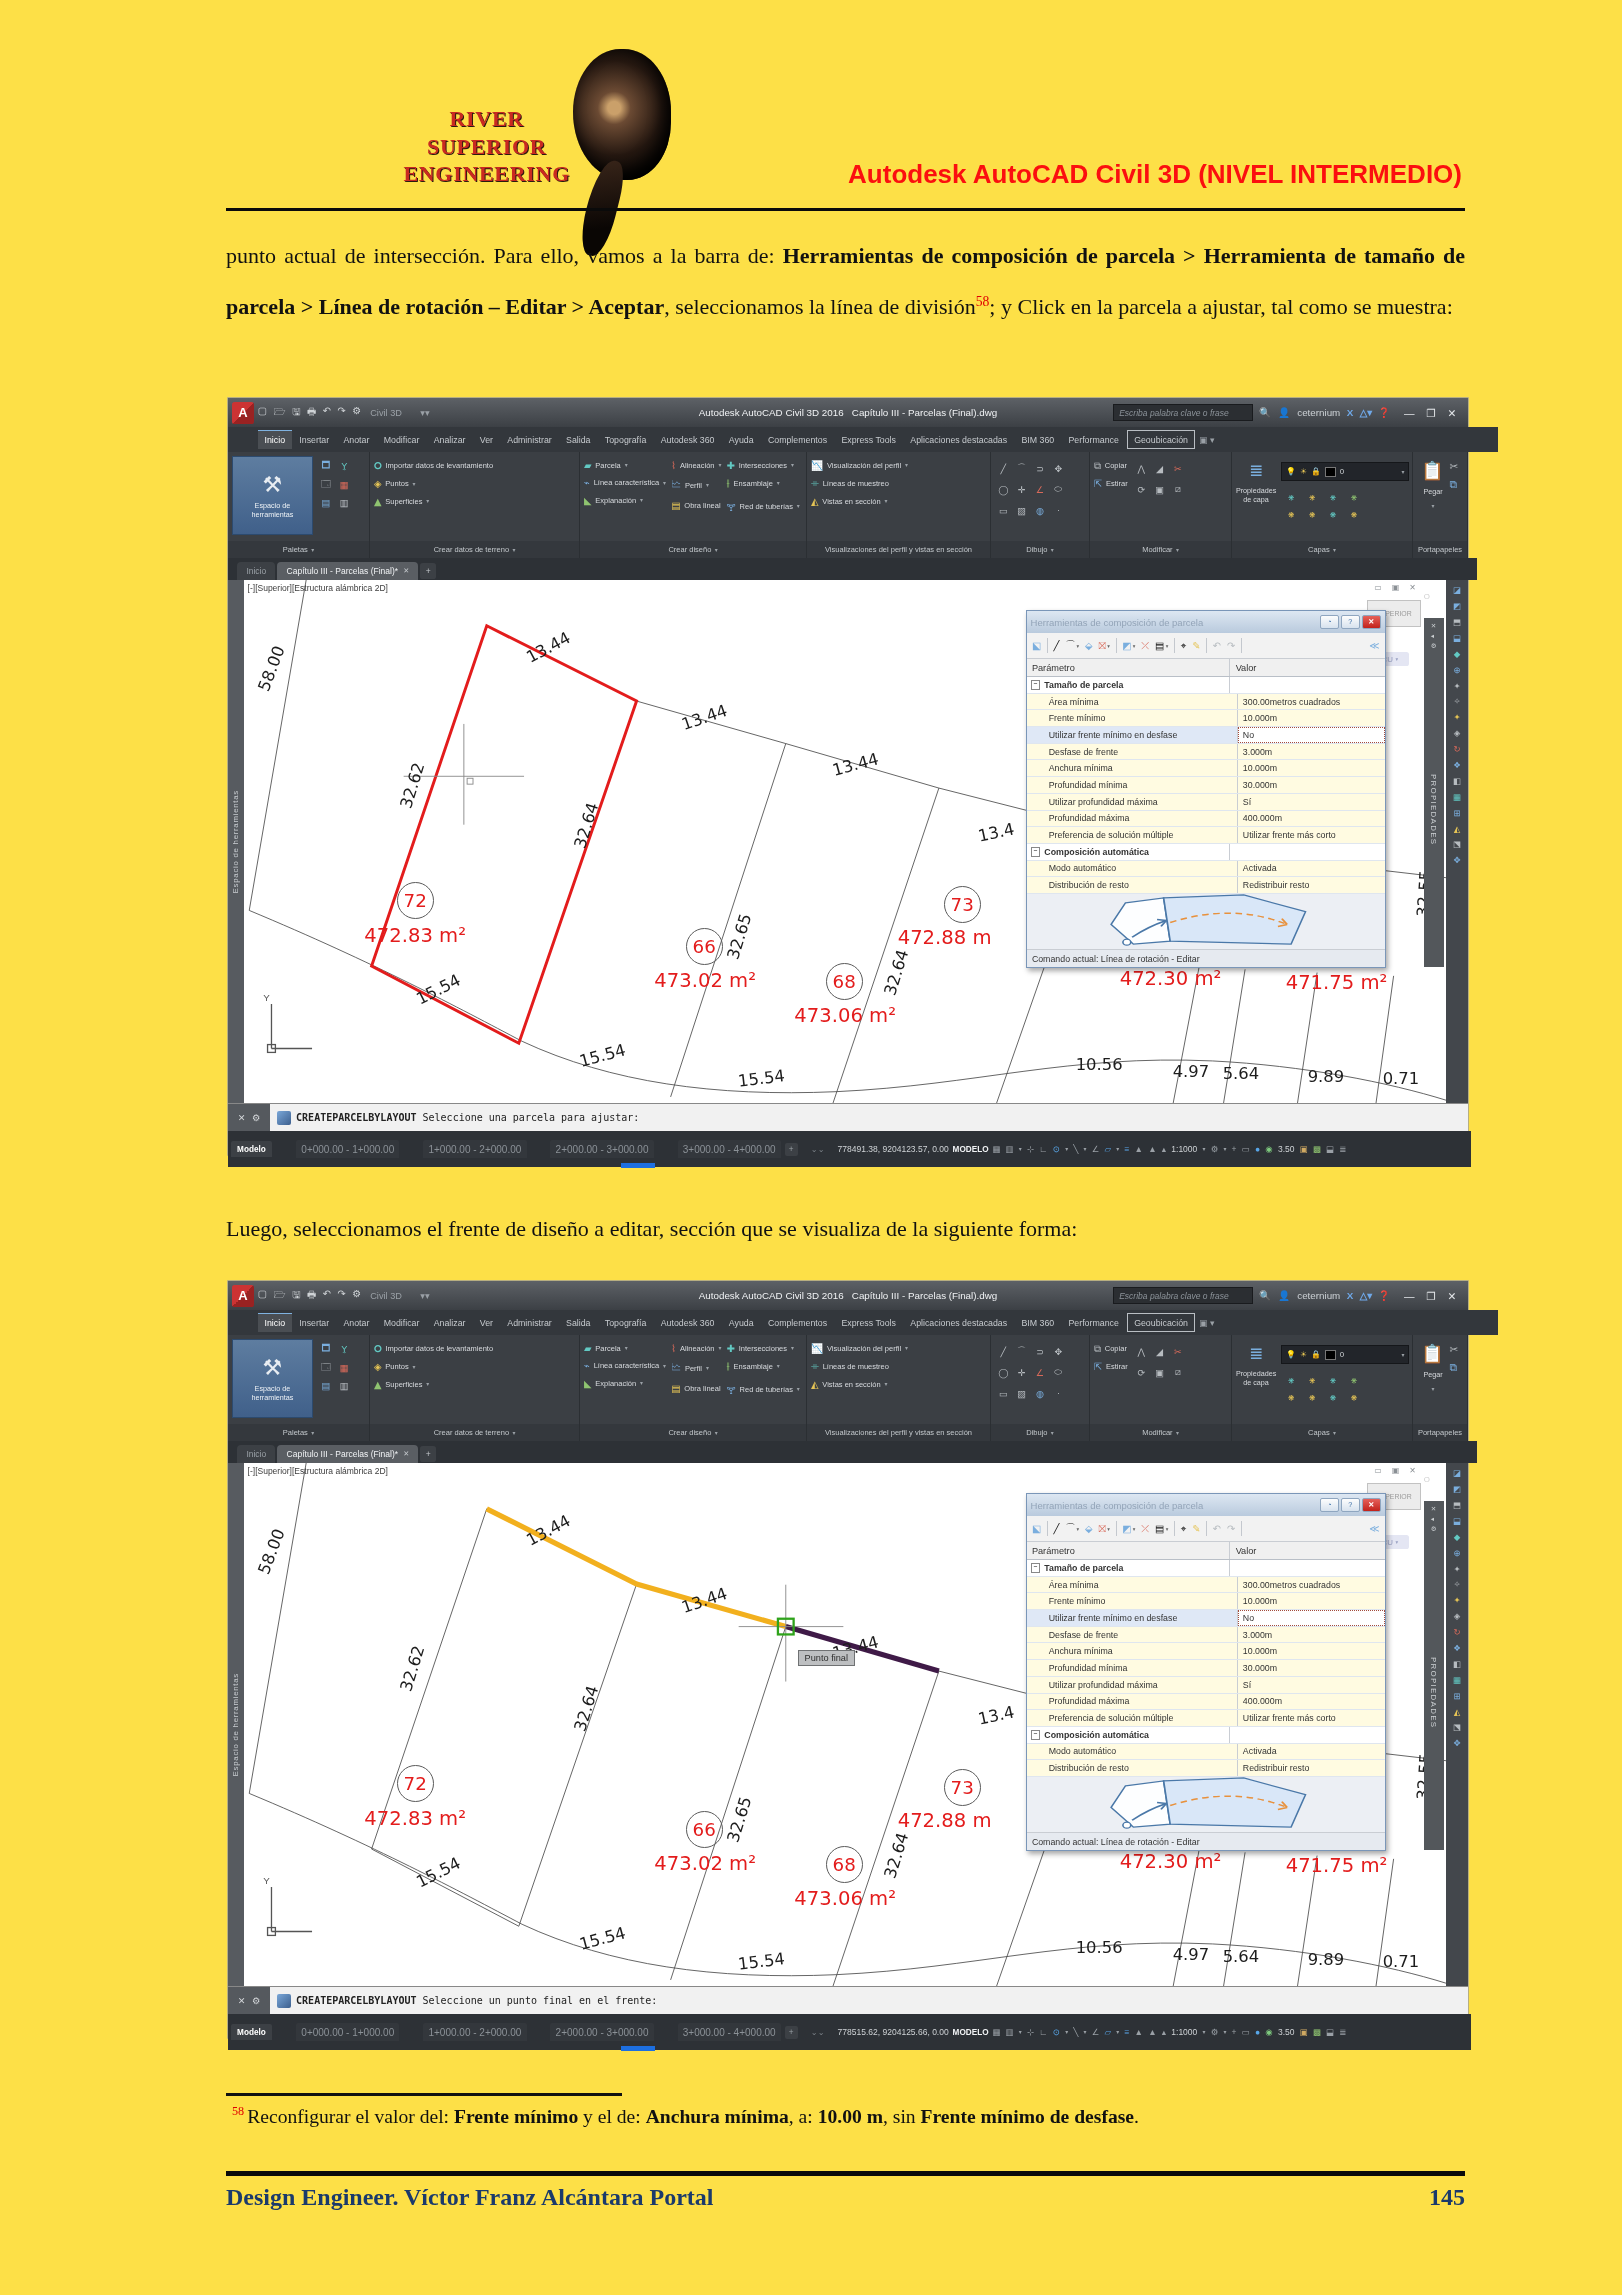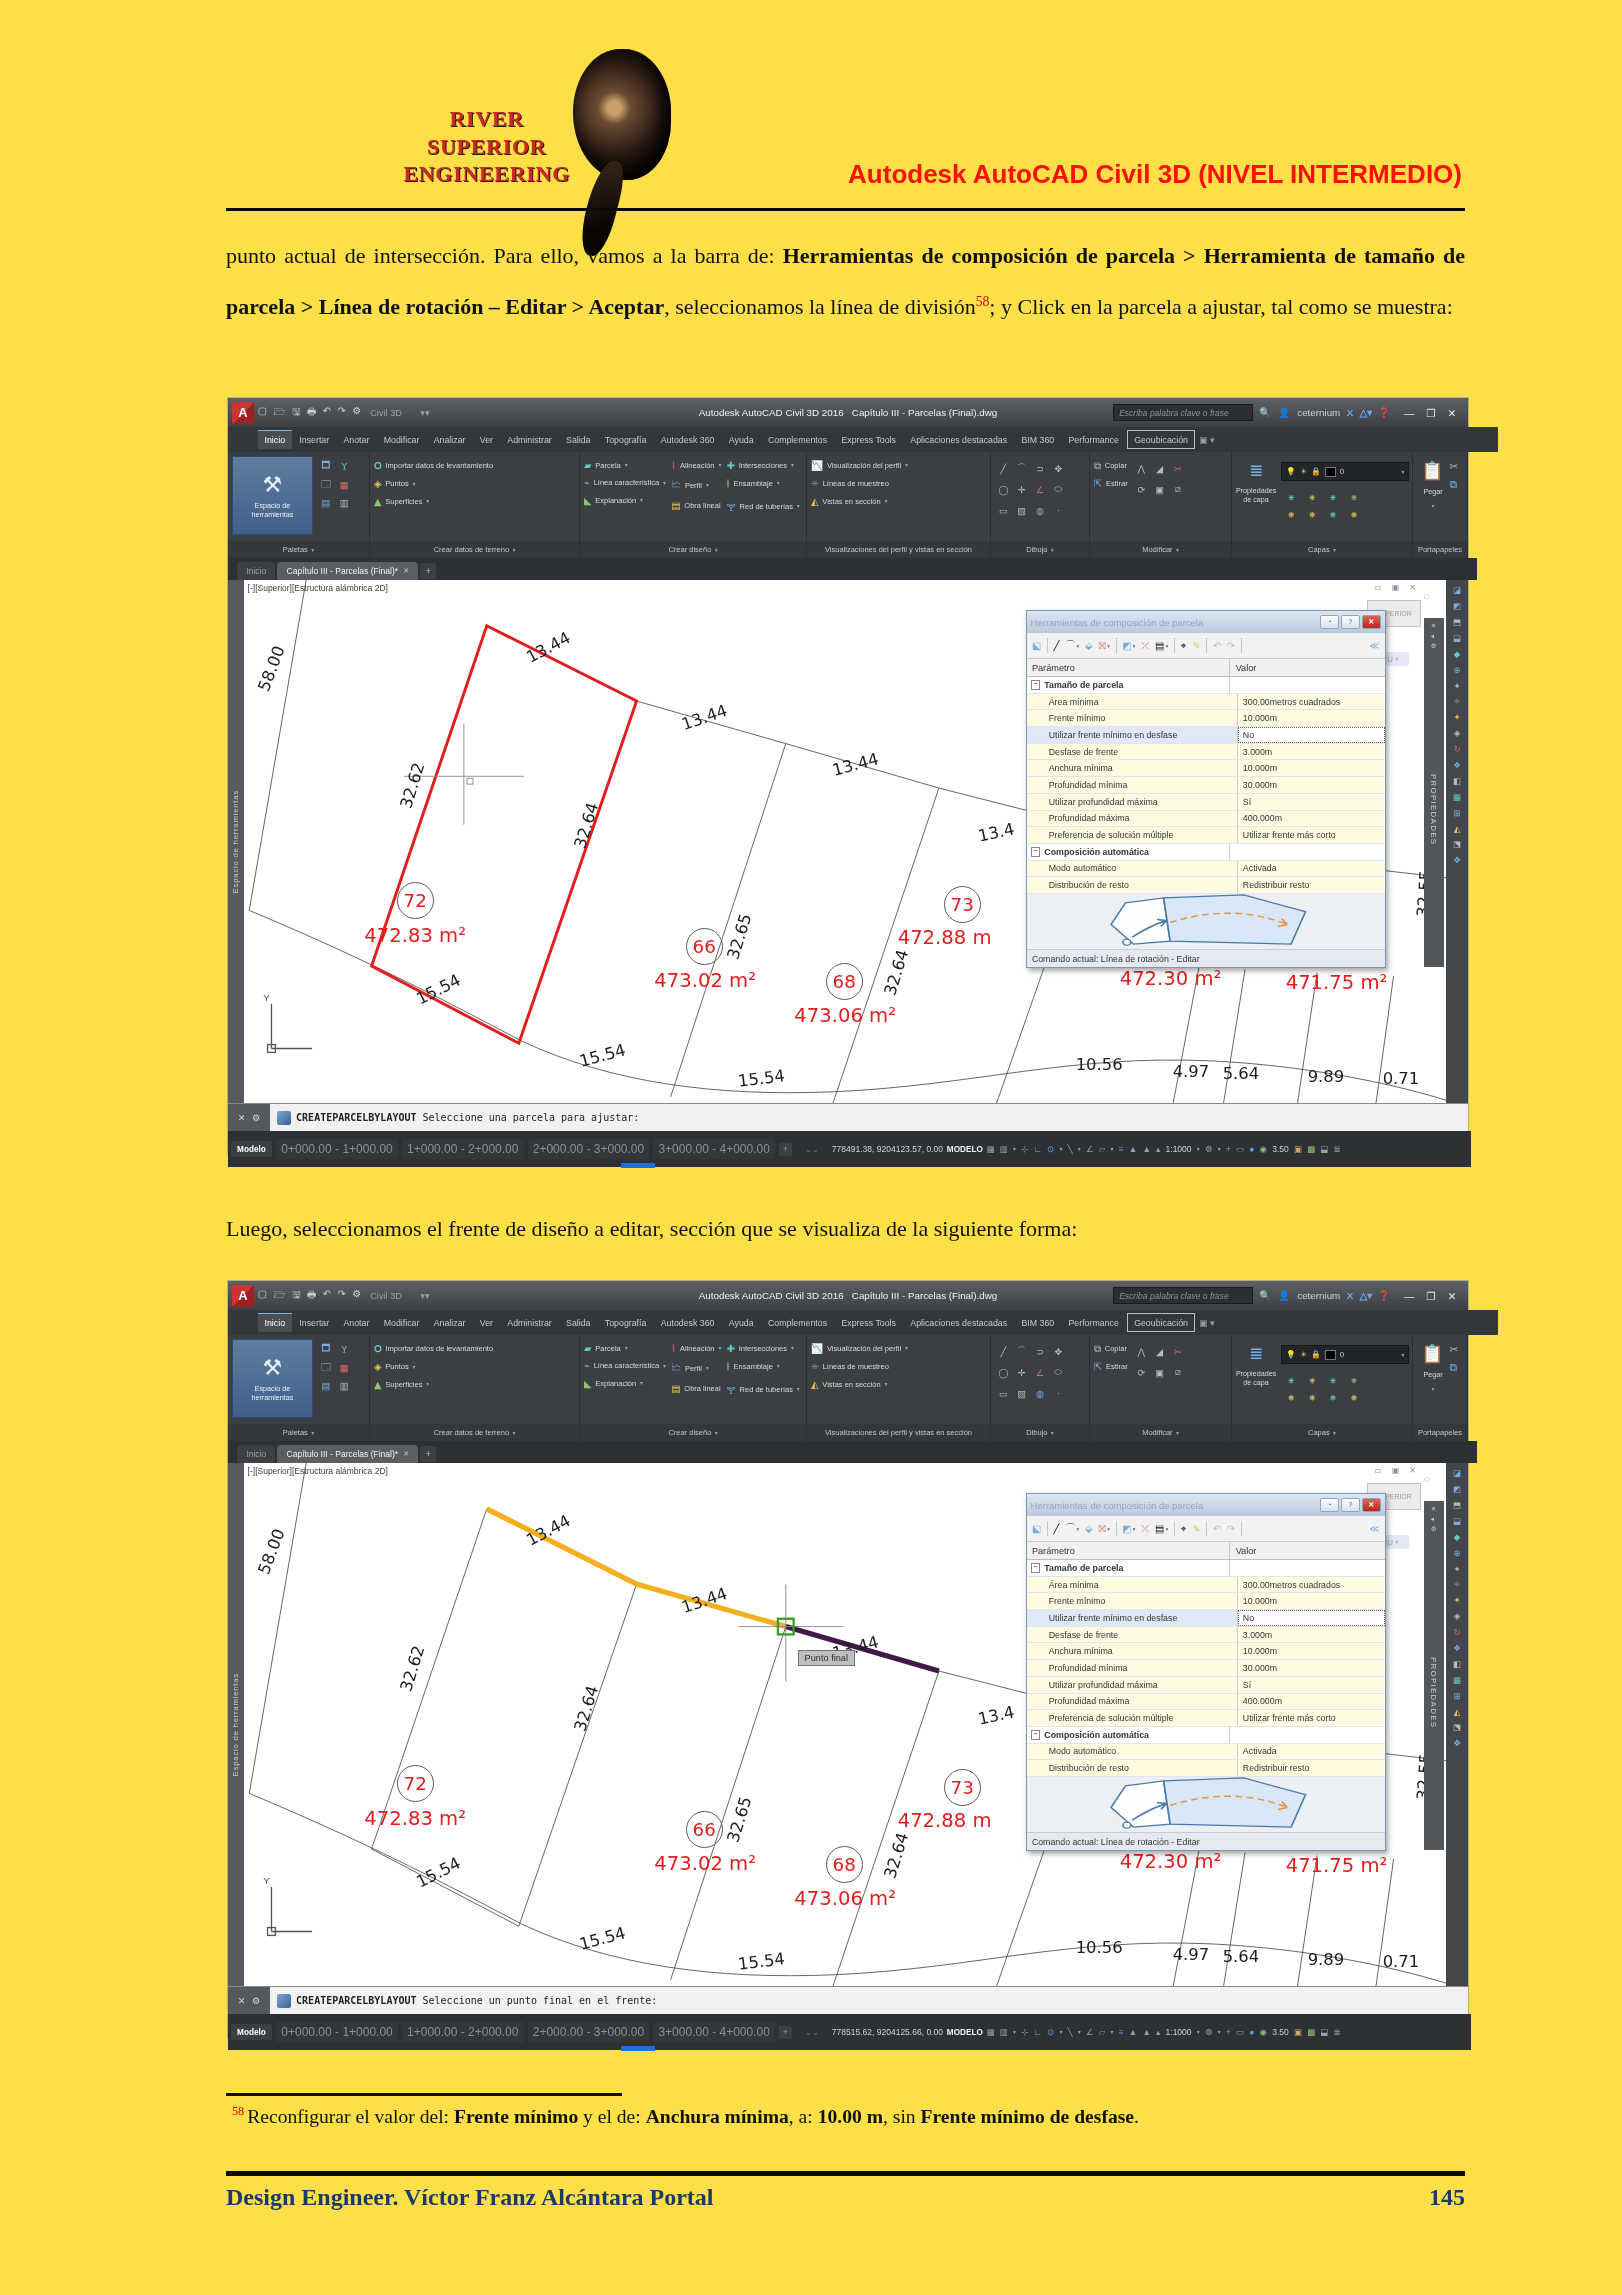--- a/index.html
+++ b/index.html
@@ -157,21 +157,21 @@
             justify-content:center;gap:6.5px;font-size:9.2px;}
   .cmd-icon{width:14.4px;height:14.4px;margin:0 5.2px 0 6.5px;background:linear-gradient(135deg,#7aa7d8,#3c5f8e);
             border-radius:2px;}
   .cmd-text{font-family:"DejaVu Sans Mono",monospace;font-size:10px;color:#222;}
   .cmd-text b{font-weight:bold;}
   
   .statusbar{position:absolute;left:0;top:733px;width:100%;height:36px;background:#2d3136;display:flex;
              align-items:center;font-size:8.2px;color:#9aa0a6;gap:3.9px;padding-left:2.6px;}
   .stab{padding:3.3px 6.5px;background:#3c4045;border-radius:2px 2px 0 0;}
   .stab.model{color:#fff;font-weight:bold;}
-  .sltab{padding:3.3px 5.2px;color:#8b9197;background:#33373c;border-radius:2px 2px 0 0;font-size:12px;}
+  .sltab{padding:3.3px 5.2px;color:#8b9197;background:#33373c;border-radius:2px 2px 0 0;font-size:10px;margin-left:20px;}
   .splus{width:13px;height:13px;background:#3c4045;display:flex;align-items:center;justify-content:center;border-radius:2px;}
   .schev{margin:0 9.2px;color:#7b8187;}
   .scoords{color:#cfd3d6;font-size:8.5px;white-space:nowrap;}
   .smodelo{color:#f0f2f4;font-weight:bold;}
   .sicons{display:flex;gap:5.2px;align-items:center;font-size:8.5px;}
   .sicons .on{color:#58a6e8;}
   .sval{color:#cfd3d6;}
   .task-sliver{position:absolute;left:393px;bottom:-1.3px;width:34px;height:5.2px;background:#1d6fe0;}
 </style>
 </head>

